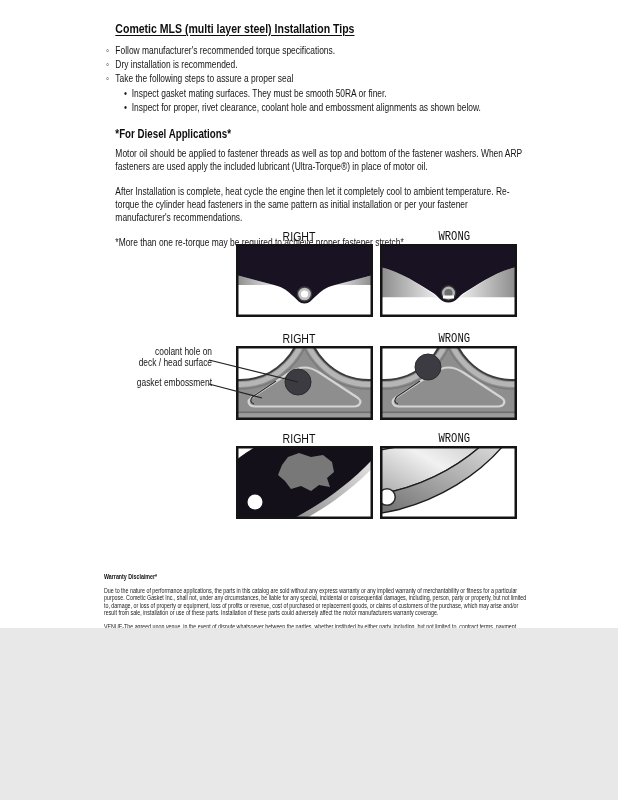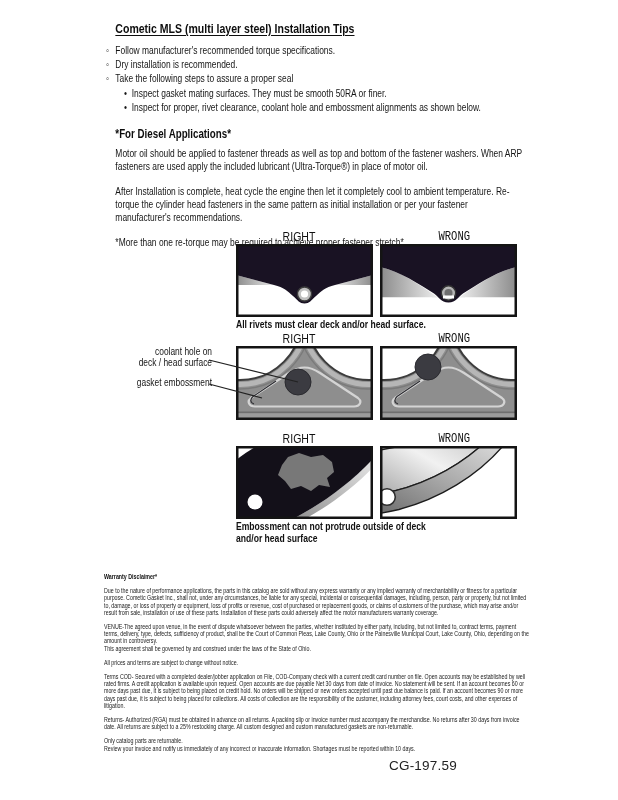--- a/index.html
+++ b/index.html
@@ -1,16 +1,16 @@
 <!DOCTYPE html>
 <html><head>
 <meta charset="utf-8">
 <style>
   html,body{margin:0;padding:0;background:#e8e8e8;}
-  .page{position:relative;width:618px;height:800px;background:#ffffff;
+  .page{position:relative;width:618px;height:628px;background:#ffffff;
         font-family:"Liberation Sans",sans-serif;color:#1a1a1a;overflow:hidden;margin:0 auto;}
 
   
   .cond{transform:scaleX(0.78);transform-origin:0 0;display:block;}
   .condi{display:inline-block;transform:scaleX(0.78);transform-origin:center top;}
 
   
   .top-text{position:absolute;left:106px;top:21px;width:560px;transform:scaleX(0.78);transform-origin:0 0;}
   .title{font-size:13.5px;font-weight:bold;margin:0 0 7px 12px;text-decoration:underline;
          text-underline-offset:2px;color:#0d0d0d;}
@@ -109,23 +109,20 @@
         <path d="M0,0 H137 V23 C117,27 97,41 83,49.5 C77.5,53 76.5,58.5 68.5,58.5 C60.5,58.5 59.5,53 54,49.5 C40,41 20,27 0,23 Z" fill="#191223"></path>
         <rect x="0" y="53.5" width="52" height="19.5" fill="#ffffff"></rect>
         <rect x="85" y="53.5" width="52" height="19.5" fill="#ffffff"></rect>
         <rect x="0" y="60.5" width="137" height="12.5" fill="#ffffff"></rect>
         <circle cx="68.5" cy="49" r="7.2" fill="#b5b5b5" stroke="#333333" stroke-width="1.4"></circle>
         <circle cx="68.5" cy="49" r="4" fill="#6e6e6e"></circle>
         <rect x="63" y="51.5" width="11" height="3" fill="#ffffff"></rect>
         <rect x="1.25" y="1.25" width="134.5" height="70.5" fill="none" stroke="#141414" stroke-width="2.5"></rect>
       </svg>
     </div>
-    <div class="dcaption">
-        <span class="cond">All rivets must clear deck and/or head surface.</span>
-      </div>
   </div>
 
   <div class="drow" style="top:331px">
     <div class="dlabels">
       <div class="dlabel"><span class="condi">RIGHT</span></div>
       <div class="dlabel"><span class="condi">WRONG</span></div>
     </div>
     <div class="dpanels">
       <svg width="137" height="74" viewBox="0 0 137 74">
         <rect width="137" height="74" fill="#8e8e8e"></rect>
@@ -201,24 +198,20 @@
               <stop offset="1" stop-color="#dadada"></stop>
             </linearGradient>
         </defs>
         <rect width="137" height="73" fill="#ffffff"></rect>
         <path d="M0,4 C7,2.6 14,1.3 21,0 L101,0 C72,25 36,41.5 0,48 Z" fill="url(#w3a)" stroke="#1c1c1c" stroke-width="1.3"></path>
         <path d="M101,0 L123,0 C97,30 60,52.5 19,63.5 C12.5,65 6,66.3 0,67.3 L0,48 C36,41.5 72,25 101,0 Z" fill="url(#w3b)" stroke="#1c1c1c" stroke-width="1.3"></path>
         <circle cx="7" cy="51" r="8.3" fill="#ffffff" stroke="#2e2e2e" stroke-width="1.6"></circle>
         <rect x="1.25" y="1.25" width="134.5" height="70.5" fill="none" stroke="#141414" stroke-width="2.5"></rect>
       </svg>
     </div>
-    <div class="dcaption">
-        <span class="cond">Embossment can not protrude outside of deck
-and/or head surface</span>
-      </div>
   </div>
 
   <div class="disclaimer">
     <h3>Warranty Disclaimer*</h3>
     <p>Due to the nature of performance applications, the parts in this catalog are sold without any express warranty or any implied warranty of merchantability or fitness for a particular purpose.  Cometic Gasket Inc., shall not, under any circumstances, be liable for any special, incidental or consequential damages, including, person, party or property, but not limited to, damage, or loss of property or equipment, loss of profits or revenue, cost of purchased or replacement goods, or claims of customers of the purchase, which may arise and/or result from sale, installation or use of these parts.  Installation of these parts could adversely affect the motor manufacturers warranty coverage.</p>
     <p>VENUE-The agreed upon venue, in the event of dispute whatsoever between the parties, whether instituted by either party, including, but not limited to, contract terms, payment terms, delivery, type, defects, sufficiency of product, shall be the Court of Common Pleas, Lake County, Ohio or the Painesville Municipal Court, Lake County, Ohio, depending on the amount in controversy.
 This agreement shall be governed by and construed under the laws of the State of Ohio.</p>
     <p>All prices and terms are subject to change without notice.</p>
     <p>Terms COD- Secured with a completed dealer/jobber application on File, COD-Company check with a current credit card number on file.  Open accounts may be established by well rated firms.  A credit application is available upon request.  Open accounts are due payable Net 30 days from date of invoice.  No statement will be sent.  If an account becomes 60 or more days past due, it is subject to being placed on credit hold.  No orders will be shipped or new orders accepted until past due balance is paid.  If an account becomes 90 or more days past due, it is subject to being placed for collections.  All costs of collection are the responsibility of the customer, including attorney fees, court costs, and other expenses of litigation.</p>
     <p>Returns- Authorized (RGA) must be obtained in advance on all returns.  A packing slip or invoice number must accompany the merchandise.  No returns after 30 days from invoice date.  All returns are subject to a 25% restocking charge.  All custom designed and custom manufactured gaskets are non-returnable.</p>

